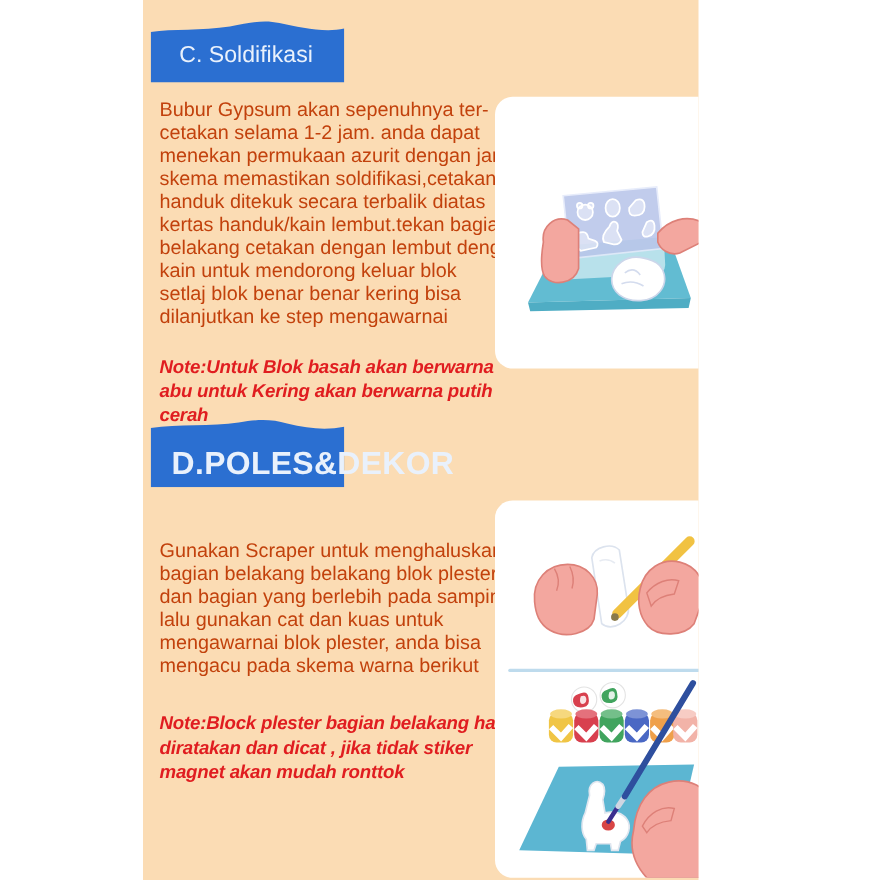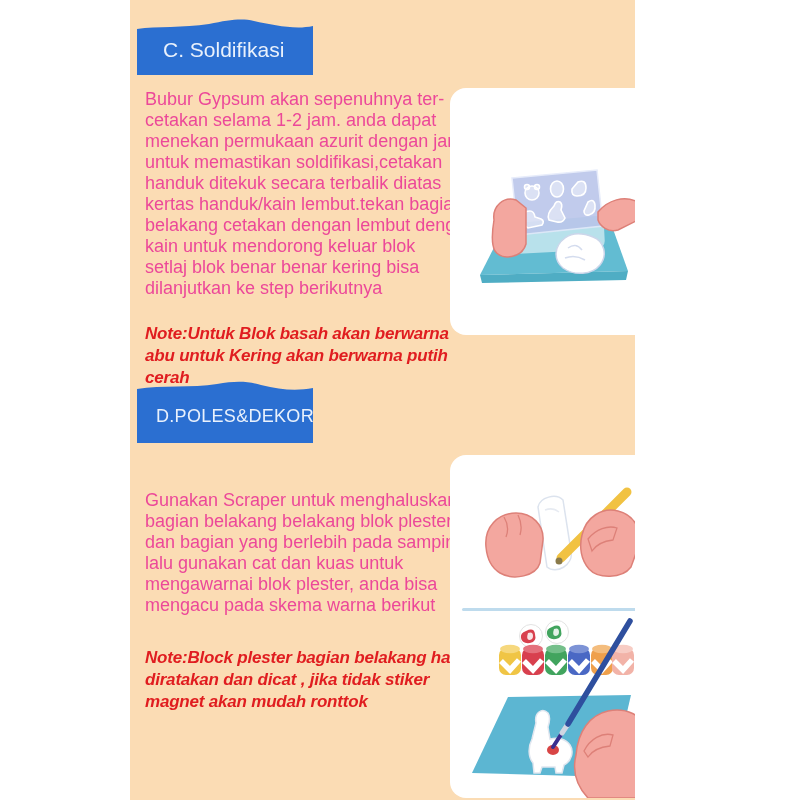--- a/index.html
+++ b/index.html
@@ -6,23 +6,23 @@
   .page{position:relative;width:635px;height:800px;background:#ffffff;overflow:hidden;
         font-family:"Liberation Sans", sans-serif;}
   .panel{position:absolute;left:130px;top:0;width:530px;height:800px;background:#fbdcb4;}
 
   .banner{position:absolute;width:176px;}
   .banner svg{position:absolute;left:0;top:0;width:100%;height:100%;}
   .banner-label{position:absolute;color:#e9f1fc;font-size:21px;white-space:nowrap;}
   .banner-c{left:137px;top:16px;height:59px;}
   .banner-c .banner-label{left:26px;top:22px;}
   .banner-d{left:137px;top:378px;height:65px;}
-  .banner-d .banner-label{left:19px;top:28px;font-size:18px;letter-spacing:.3px;}
+  .banner-d .banner-label{left:19px;top:28px;font-size:29px;letter-spacing:.3px;font-weight:bold;}
 
-  .para{position:absolute;color:#ec4899;font-size:18px;}
+  .para{position:absolute;color:#c2410c;font-size:18px;}
   .para .tline{line-height:21px;white-space:nowrap;}
   .para-1{left:145px;top:89px;}
   .para-2{left:145px;top:490px;}
 
   .note{position:absolute;color:#e01d20;font-weight:bold;font-size:17px;letter-spacing:-.2px;}
   .note .tline{line-height:22px;white-space:nowrap;font-style:italic;}
   .note-1{left:145px;top:323px;}
   .note-2{left:145px;top:647px;}
 
   .card{position:absolute;left:450px;width:206px;background:#ffffff;border-radius:16px;overflow:hidden;}
@@ -40,27 +40,27 @@
     <svg viewBox="0 0 176 59" preserveAspectRatio="none">
       <path d="M0,13 C20,10 46,12 72,8 C92,4 104,2 117,5 C136,9 158,14 176,10 L176,59 L0,59 Z" fill="#2b6fd1"></path>
     </svg>
     <span class="banner-label">C. Soldifikasi</span>
   </div>
 
   <div class="para para-1">
     <div class="tline">Bubur Gypsum akan sepenuhnya ter-</div>
     <div class="tline">cetakan selama 1-2 jam. anda dapat</div>
     <div class="tline">menekan permukaan azurit dengan jari</div>
-    <div class="tline">untuk memastikan soldifikasi,cetakan</div>
+    <div class="tline">skema memastikan soldifikasi,cetakan</div>
     <div class="tline">handuk ditekuk secara terbalik diatas</div>
     <div class="tline">kertas handuk/kain lembut.tekan bagian</div>
     <div class="tline">belakang cetakan dengan lembut dengan</div>
     <div class="tline">kain untuk mendorong keluar blok</div>
     <div class="tline">setlaj blok benar benar kering bisa</div>
-    <div class="tline">dilanjutkan ke step berikutnya</div>
+    <div class="tline">dilanjutkan ke step mengawarnai</div>
   </div>
 
   <div class="note note-1">
     <div class="tline">Note:Untuk Blok basah akan berwarna</div>
     <div class="tline">abu untuk Kering akan berwarna putih</div>
     <div class="tline">cerah</div>
   </div>
 
   <div class="card card-1">
     <svg viewBox="0 0 206 247">

